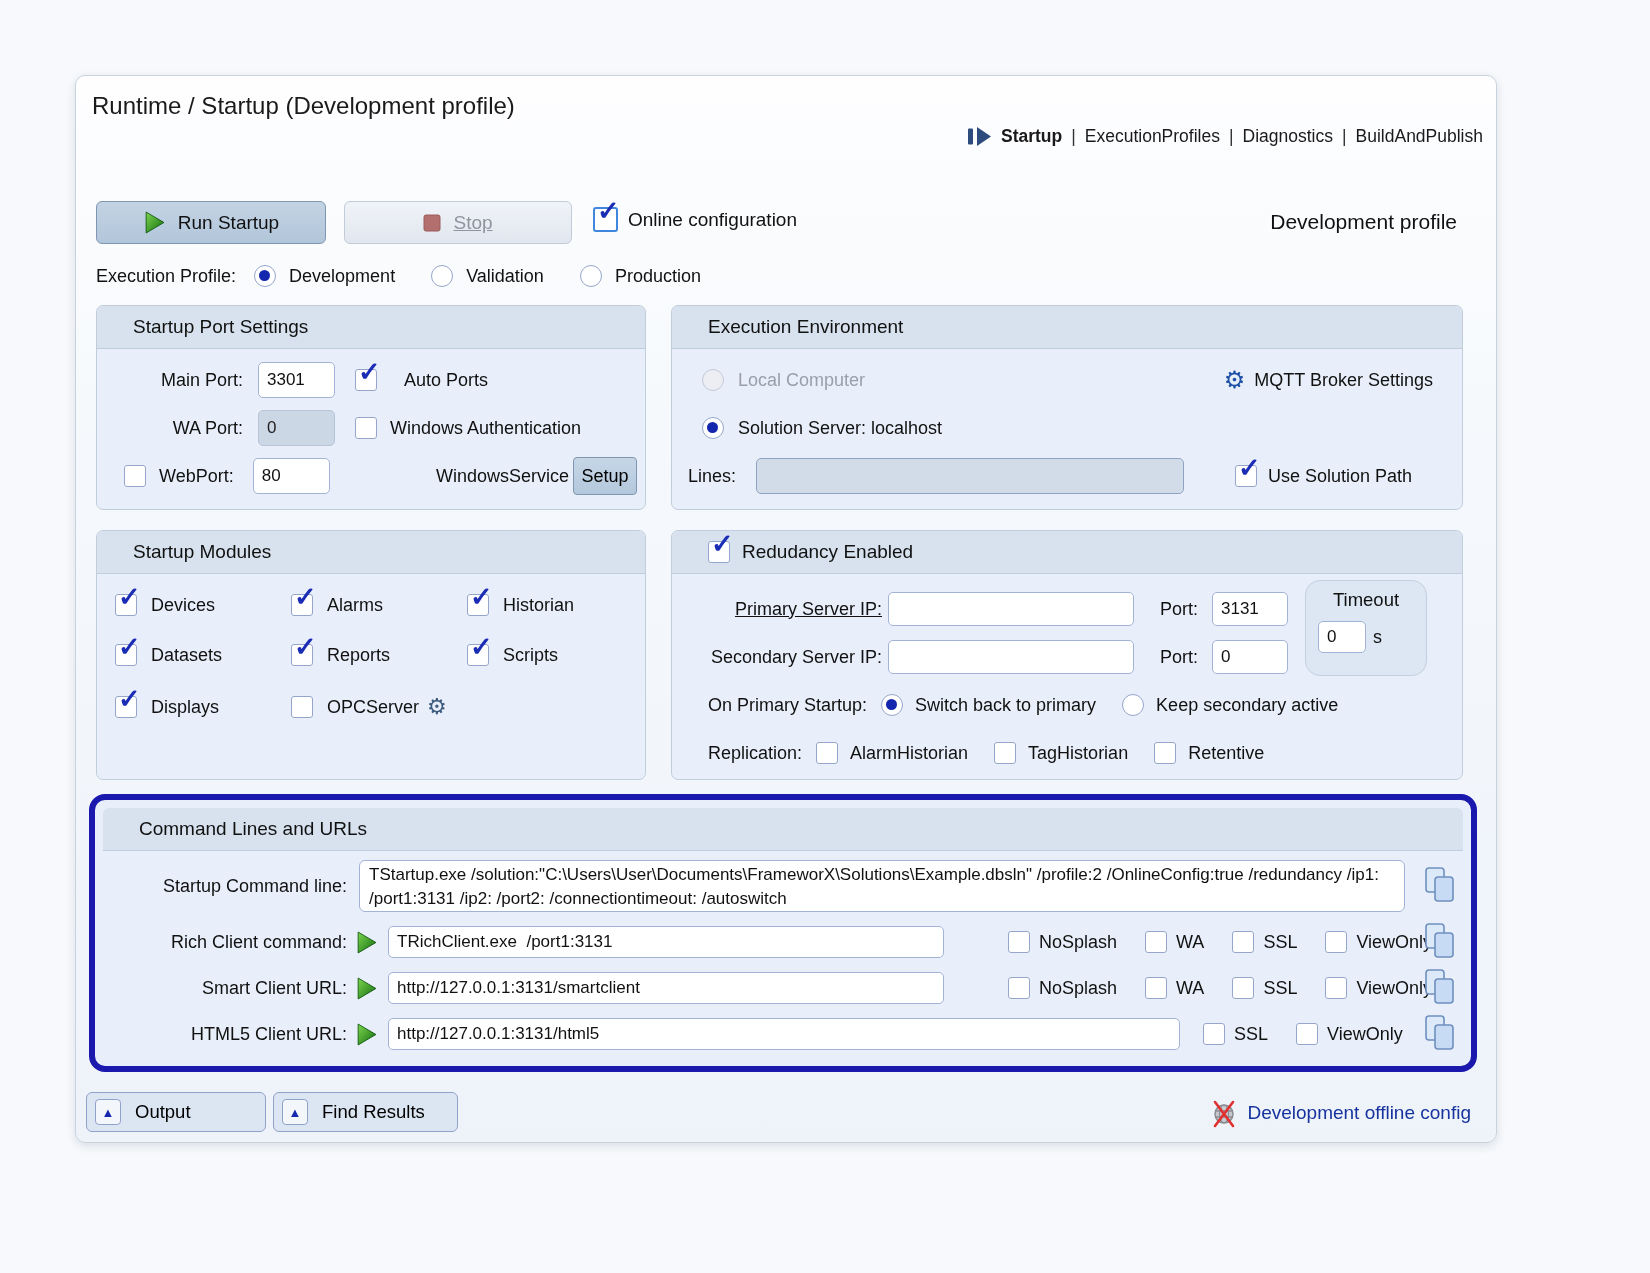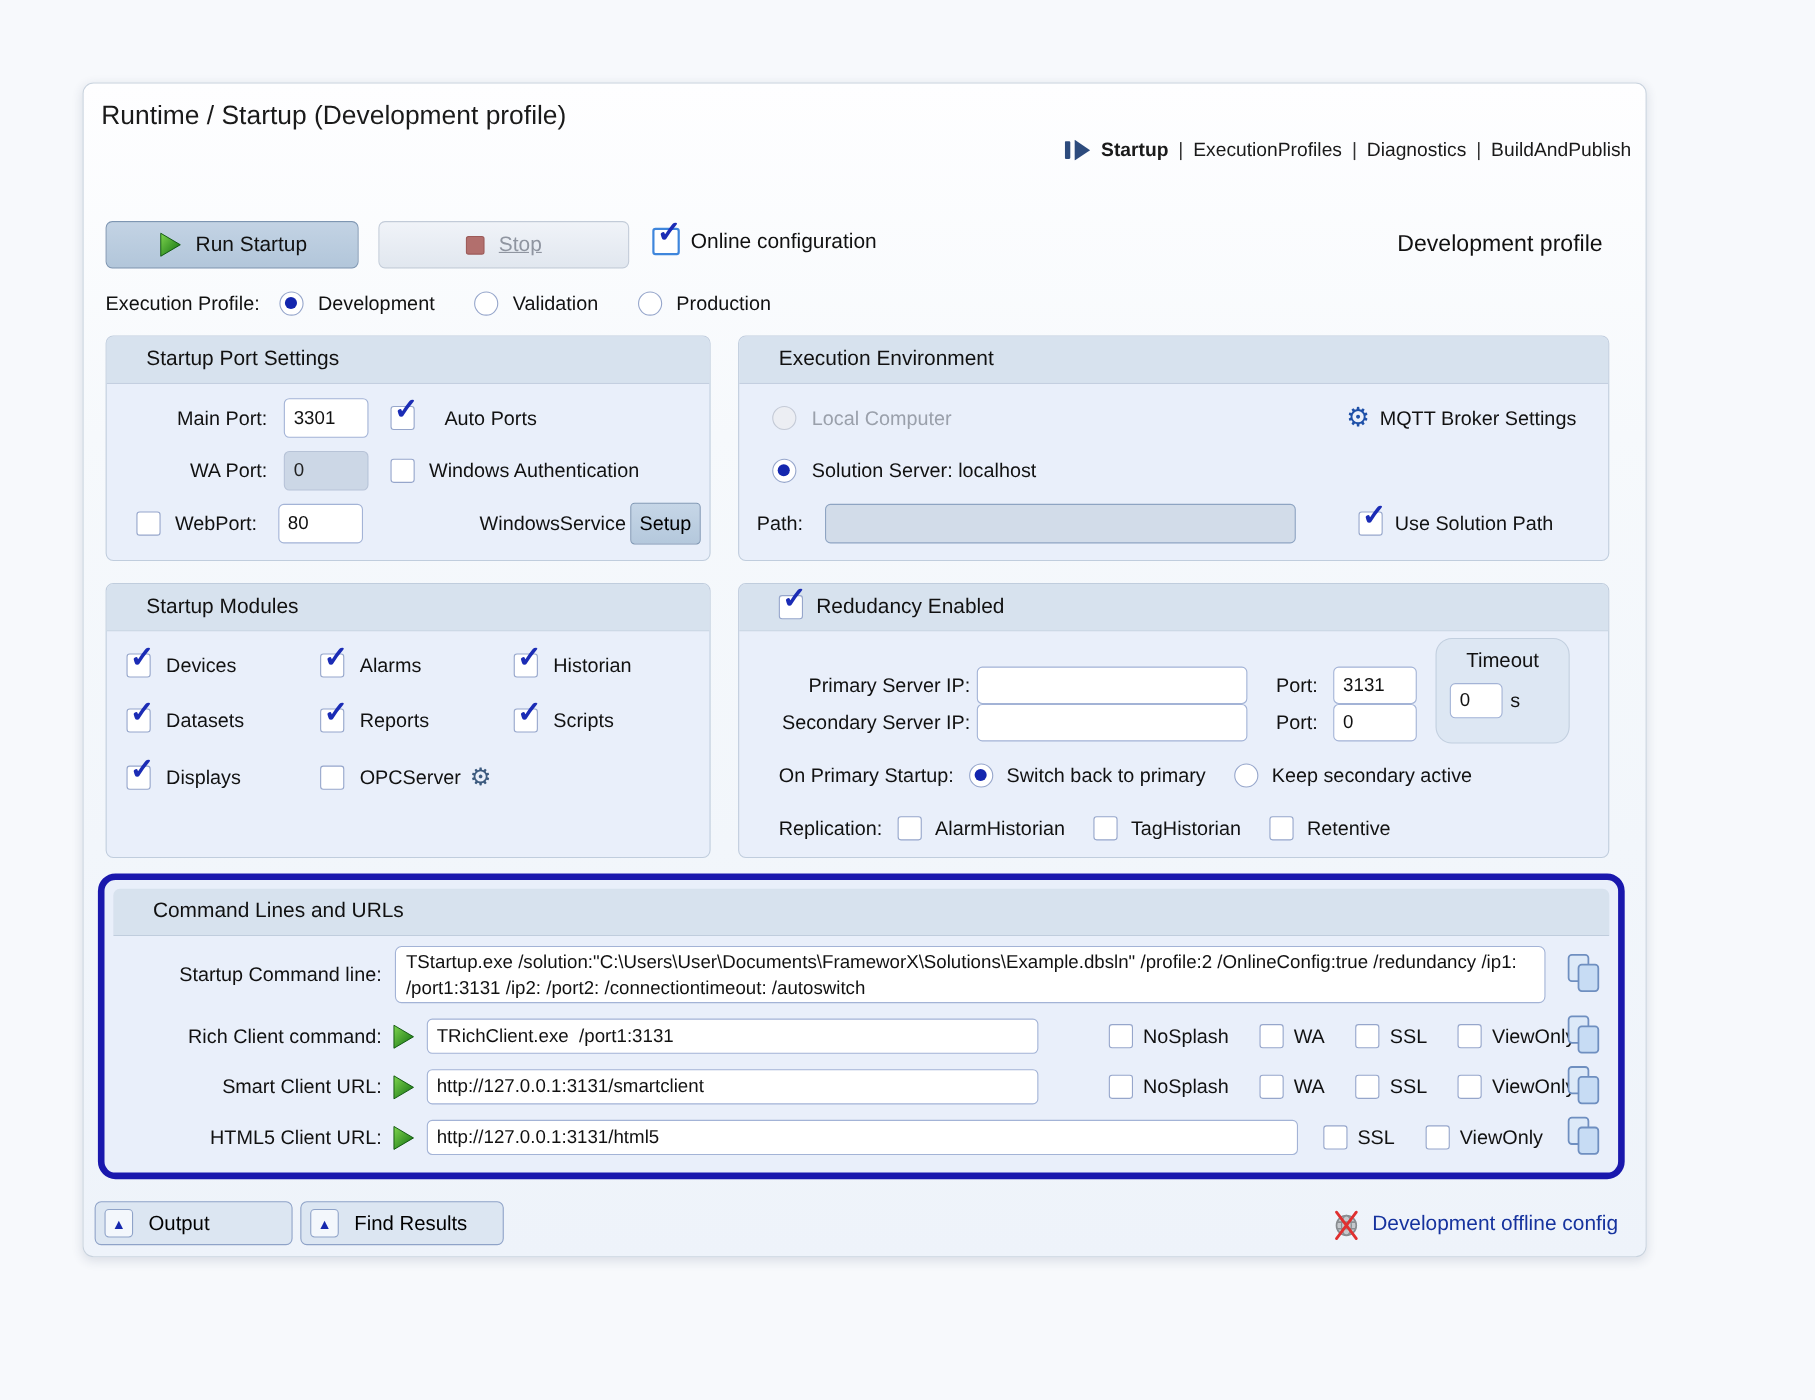--- a/index.html
+++ b/index.html
@@ -153,21 +153,21 @@
       <span style="position:absolute;right:29px;display:flex;align-items:center;gap:9px;">
         <span class="gear">⚙</span>
         <span class="lbl">MQTT Broker Settings</span>
       </span>
     </div>
     <div class="row" style="top:102px;">
       <span class="radio selected" style="margin-left:30px;"></span>
       <span class="lbl" style="margin-left:14px;">Solution Server: localhost</span>
     </div>
     <div class="row" style="top:150px;">
-      <span class="lbl" style="margin-left:16px;">Path:</span>
+      <span class="lbl" style="margin-left:16px;">Lines:</span>
       <input class="tf path" style="margin-left: 20px; width: 428px;" disabled="" value="">
       <span style="position:absolute;right:50px;display:flex;align-items:center;gap:11px;">
         <span class="cb checked">
             <span class="tick">✓</span>
           </span>
         <span class="lbl">Use Solution Path</span>
       </span>
     </div>
   </div>
 
@@ -212,21 +212,21 @@
     </div>
   </div>
 
   <div class="panel" style="left:595px;top:454px;width:792px;height:250px;">
     <div class="hdr" style="gap:12px;">
       <span class="cb checked">
           <span class="tick">✓</span>
         </span>
       <span class="lbl" style="font-size:19px;">Redudancy Enabled</span>
     </div>
-    <div class="row" style="top:72px;">
+    <div class="row" style="top:58px;text-decoration:underline;">
       <span class="lbl ra" style="width:210px;">Primary Server IP:</span>
       <input class="tf" style="margin-left: 6px; width: 246px; height: 34px;" value="">
       <span class="lbl" style="position:absolute;left:488px;">Port:</span>
       <input class="tf" style="position: absolute; left: 540px; width: 76px; height: 34px;" value="3131">
     </div>
     <div class="row" style="top:106px;">
       <span class="lbl ra" style="width:210px;">Secondary Server IP:</span>
       <input class="tf" style="margin-left: 6px; width: 246px; height: 34px;" value="">
       <span class="lbl" style="position:absolute;left:488px;">Port:</span>
       <input class="tf" style="position: absolute; left: 540px; width: 76px; height: 34px;" value="0">

